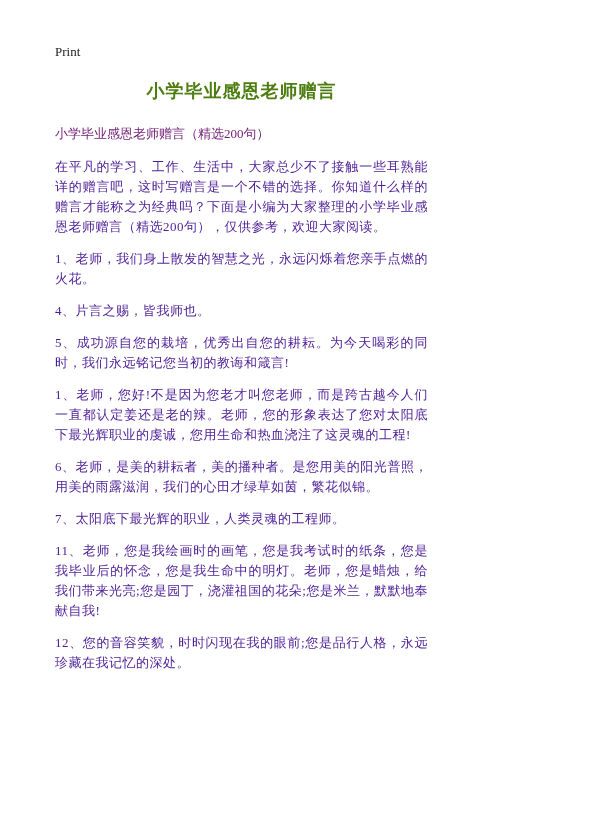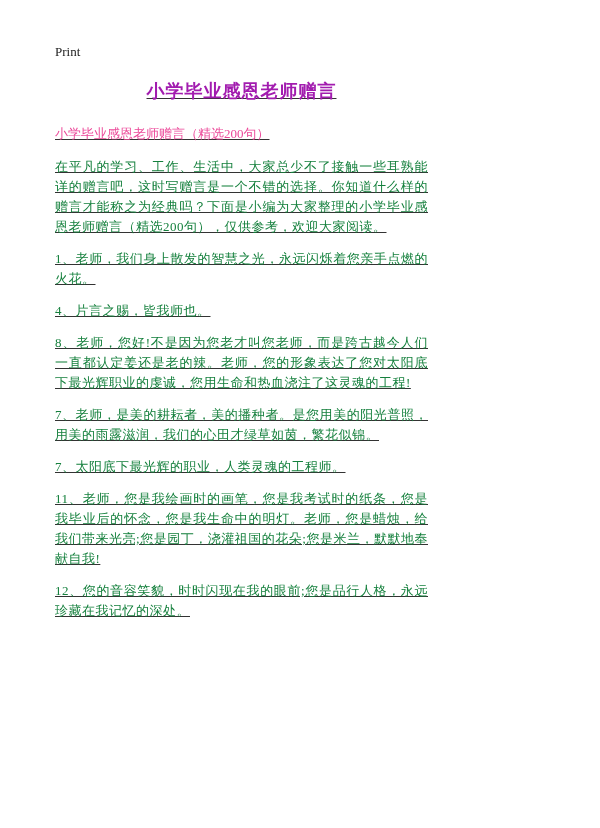--- a/index.html
+++ b/index.html
@@ -10,50 +10,49 @@
   .page {
     position: relative;
     width: 480px;
     height: 828px;
     background: #ffffff;
     box-sizing: border-box;
     padding: 42px 52px 0 55px;
     font-family: "Liberation Serif", "DejaVu Serif", serif;
     color: #333333;
     overflow: hidden;
-    text-decoration: underline;
   }
   .print-button {
     display: inline-block;
     font-size: 13px;
     line-height: 16px;
     color: #222222;
     cursor: pointer;
   }
   .page-title {
     margin: 20px 0 22px 0;
     text-align: center;
     font-size: 18px;
     line-height: 22px;
     font-weight: bold;
-    color: #a21caf;
+    color: #4d7c0f;
     letter-spacing: 1px;
   }
   .subtitle {
     margin: 0 0 14px 0;
     font-size: 13px;
     line-height: 19px;
-    color: #ec4899;
+    color: #701a75;
   }
   .paragraph {
     margin: 0 0 12px 0;
     font-size: 13px;
     line-height: 20px;
     text-align: justify;
-    color: #15803d;
+    color: #4c1d95;
     letter-spacing: 0.5px;
   }
   .message-list .paragraph {
     margin-bottom: 12px;
   }
 </style>
 </head>
 <body>
 
 <div class="page">
@@ -62,20 +61,21 @@
 
   <h1 class="page-title">小学毕业感恩老师赠言</h1>
 
   <p class="subtitle">小学毕业感恩老师赠言（精选200句）</p>
 
   <p class="paragraph">在平凡的学习、工作、生活中，大家总少不了接触一些耳熟能详的赠言吧，这时写赠言是一个不错的选择。你知道什么样的赠言才能称之为经典吗？下面是小编为大家整理的小学毕业感恩老师赠言（精选200句），仅供参考，欢迎大家阅读。</p>
 
   <div class="message-list">
     <p class="paragraph">1、老师，我们身上散发的智慧之光，永远闪烁着您亲手点燃的火花。</p>
     <p class="paragraph">4、片言之赐，皆我师也。</p>
-    <p class="paragraph">8、老师，您好!不是因为您老才叫您老师，而是跨古越今人们一直都认定姜还是老的辣。老师，您的形象表达了您对太阳底下最光辉职业的虔诚，您用生命和热血浇注了这灵魂的工程!</p>
-    <p class="paragraph">7、老师，是美的耕耘者，美的播种者。是您用美的阳光普照，用美的雨露滋润，我们的心田才绿草如茵，繁花似锦。</p>
+    <p class="paragraph">5、成功源自您的栽培，优秀出自您的耕耘。为今天喝彩的同时，我们永远铭记您当初的教诲和箴言!</p>
+    <p class="paragraph">1、老师，您好!不是因为您老才叫您老师，而是跨古越今人们一直都认定姜还是老的辣。老师，您的形象表达了您对太阳底下最光辉职业的虔诚，您用生命和热血浇注了这灵魂的工程!</p>
+    <p class="paragraph">6、老师，是美的耕耘者，美的播种者。是您用美的阳光普照，用美的雨露滋润，我们的心田才绿草如茵，繁花似锦。</p>
     <p class="paragraph">7、太阳底下最光辉的职业，人类灵魂的工程师。</p>
     <p class="paragraph">11、老师，您是我绘画时的画笔，您是我考试时的纸条，您是我毕业后的怀念，您是我生命中的明灯。老师，您是蜡烛，给我们带来光亮;您是园丁，浇灌祖国的花朵;您是米兰，默默地奉献自我!</p>
     <p class="paragraph">12、您的音容笑貌，时时闪现在我的眼前;您是品行人格，永远珍藏在我记忆的深处。</p>
   </div>
 
 </div>
 
 </body></html>

